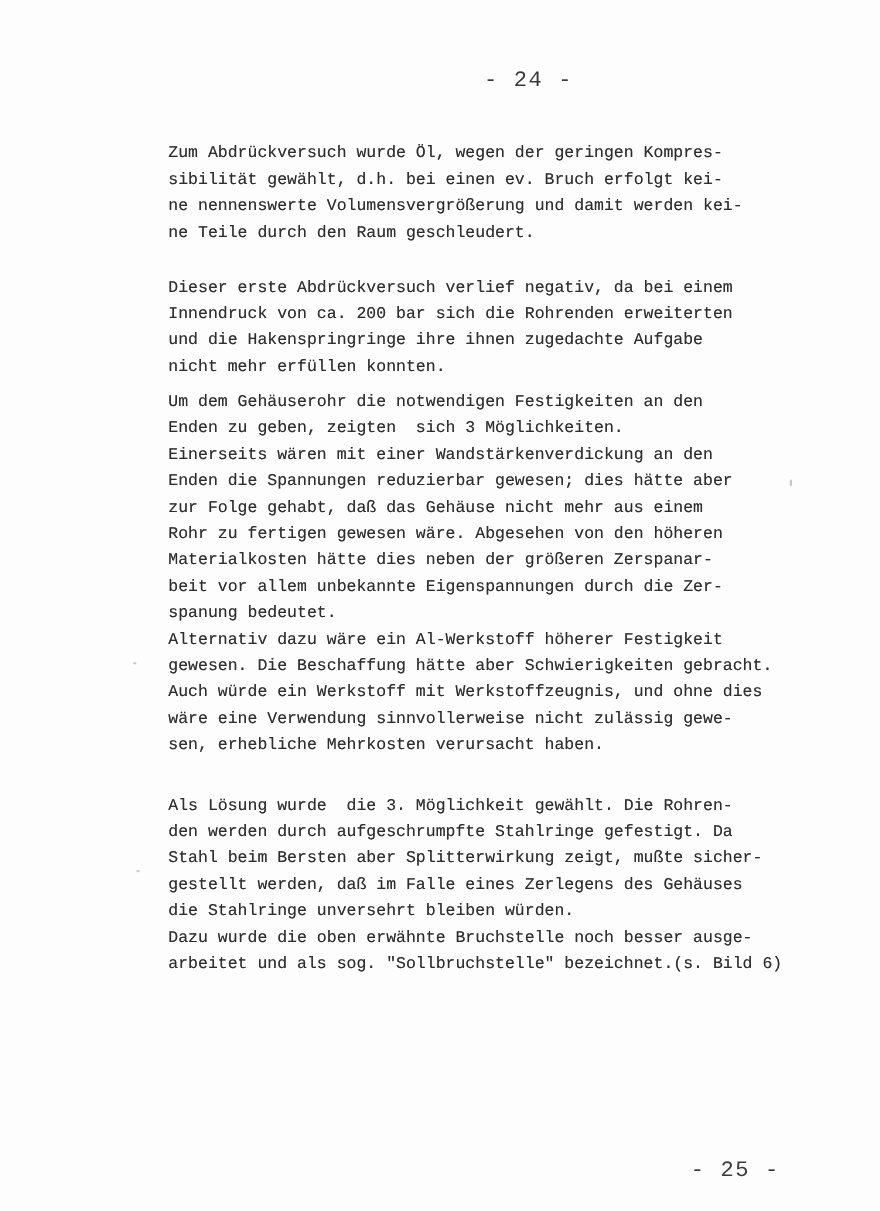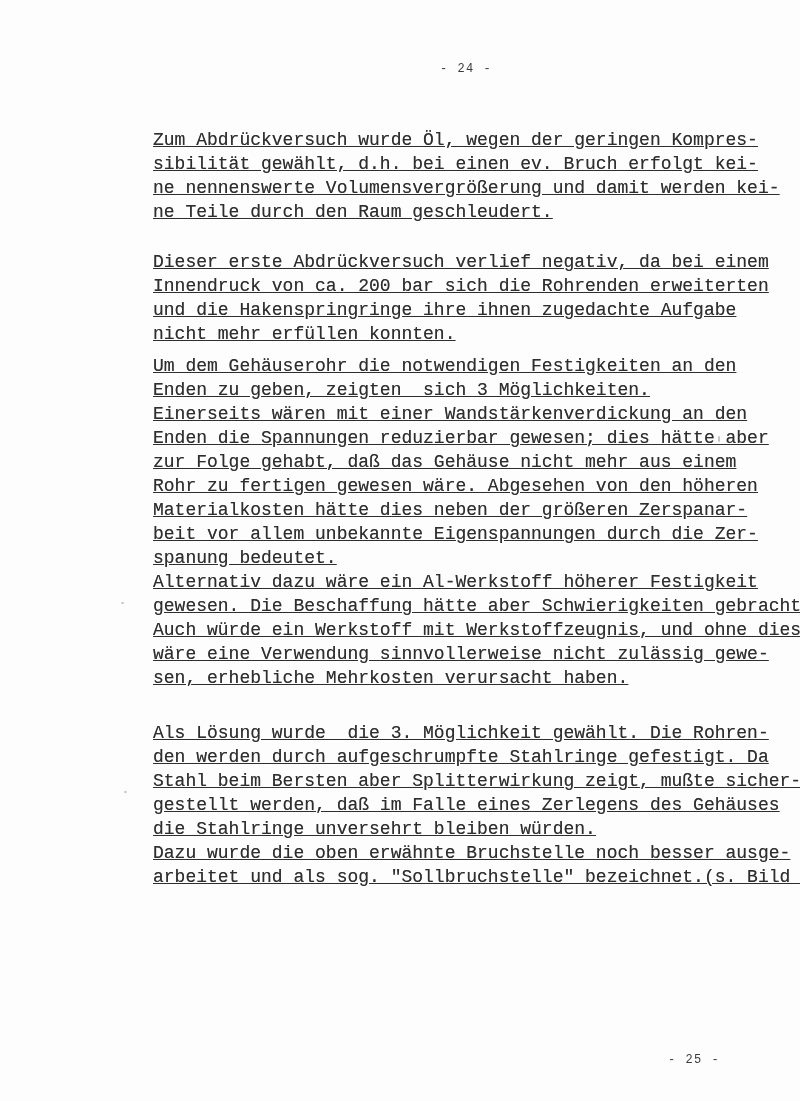--- a/index.html
+++ b/index.html
@@ -11,44 +11,42 @@
     position: relative;
     width: 800px;
     height: 1101px;
     background: #fdfdfd;
     overflow: hidden;
     font-family: "Liberation Mono", "DejaVu Sans Mono", monospace;
     color: #2e2e2e;
   }
   .pagenum {
     position: absolute;
-    font-size: 12px;
+    font-size: 20px;
     letter-spacing: 1.5px;
     color: #3a3a3a;
     white-space: pre;
   }
   .pagenum-top {
     left: 440px;
     top: 62px;
   }
   .pagenum-bottom {
     left: 628px;
     top: 1053px;
-    margin-left: 40px;
   }
   .para {
     position: absolute;
     left: 153px;
     width: 600px;
-    font-size: 18px;
+    font-size: 15px;
     line-height: 24px;
     white-space: pre;
     color: #2e2e2e;
     text-shadow: 0 0 0.5px rgba(40,40,40,0.55);
-    text-decoration: underline;
   }
   .para-1 { top: 128px; }
   .para-2 { top: 250px; }
   .para-3 { top: 354px; }
   .para-4 { top: 721px; }
   .para-5 { top: 911px; }
   .speck {
     position: absolute;
     background: #c6c6c6;
     border-radius: 50%;

